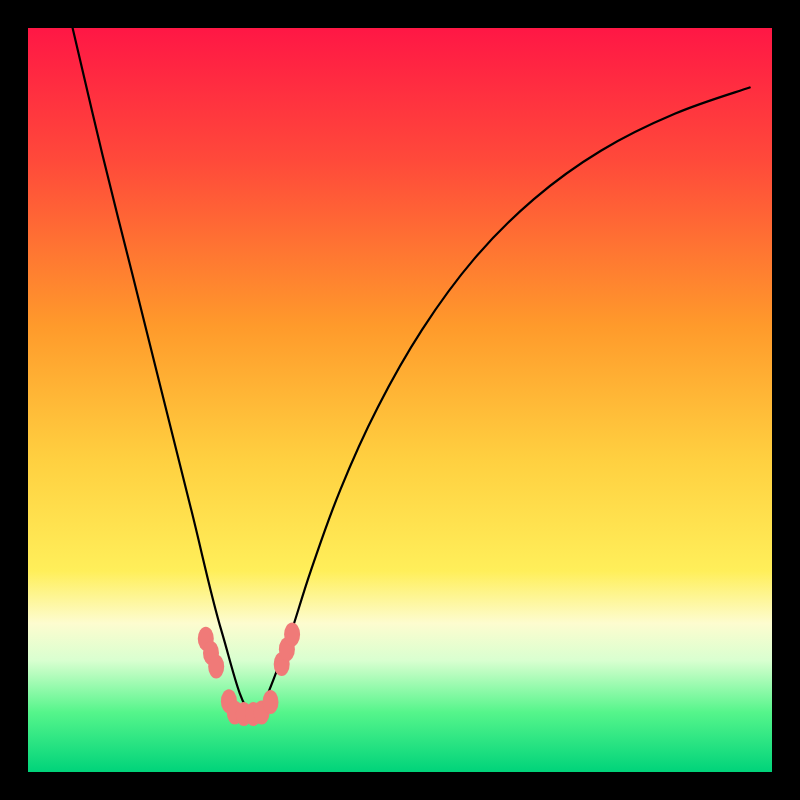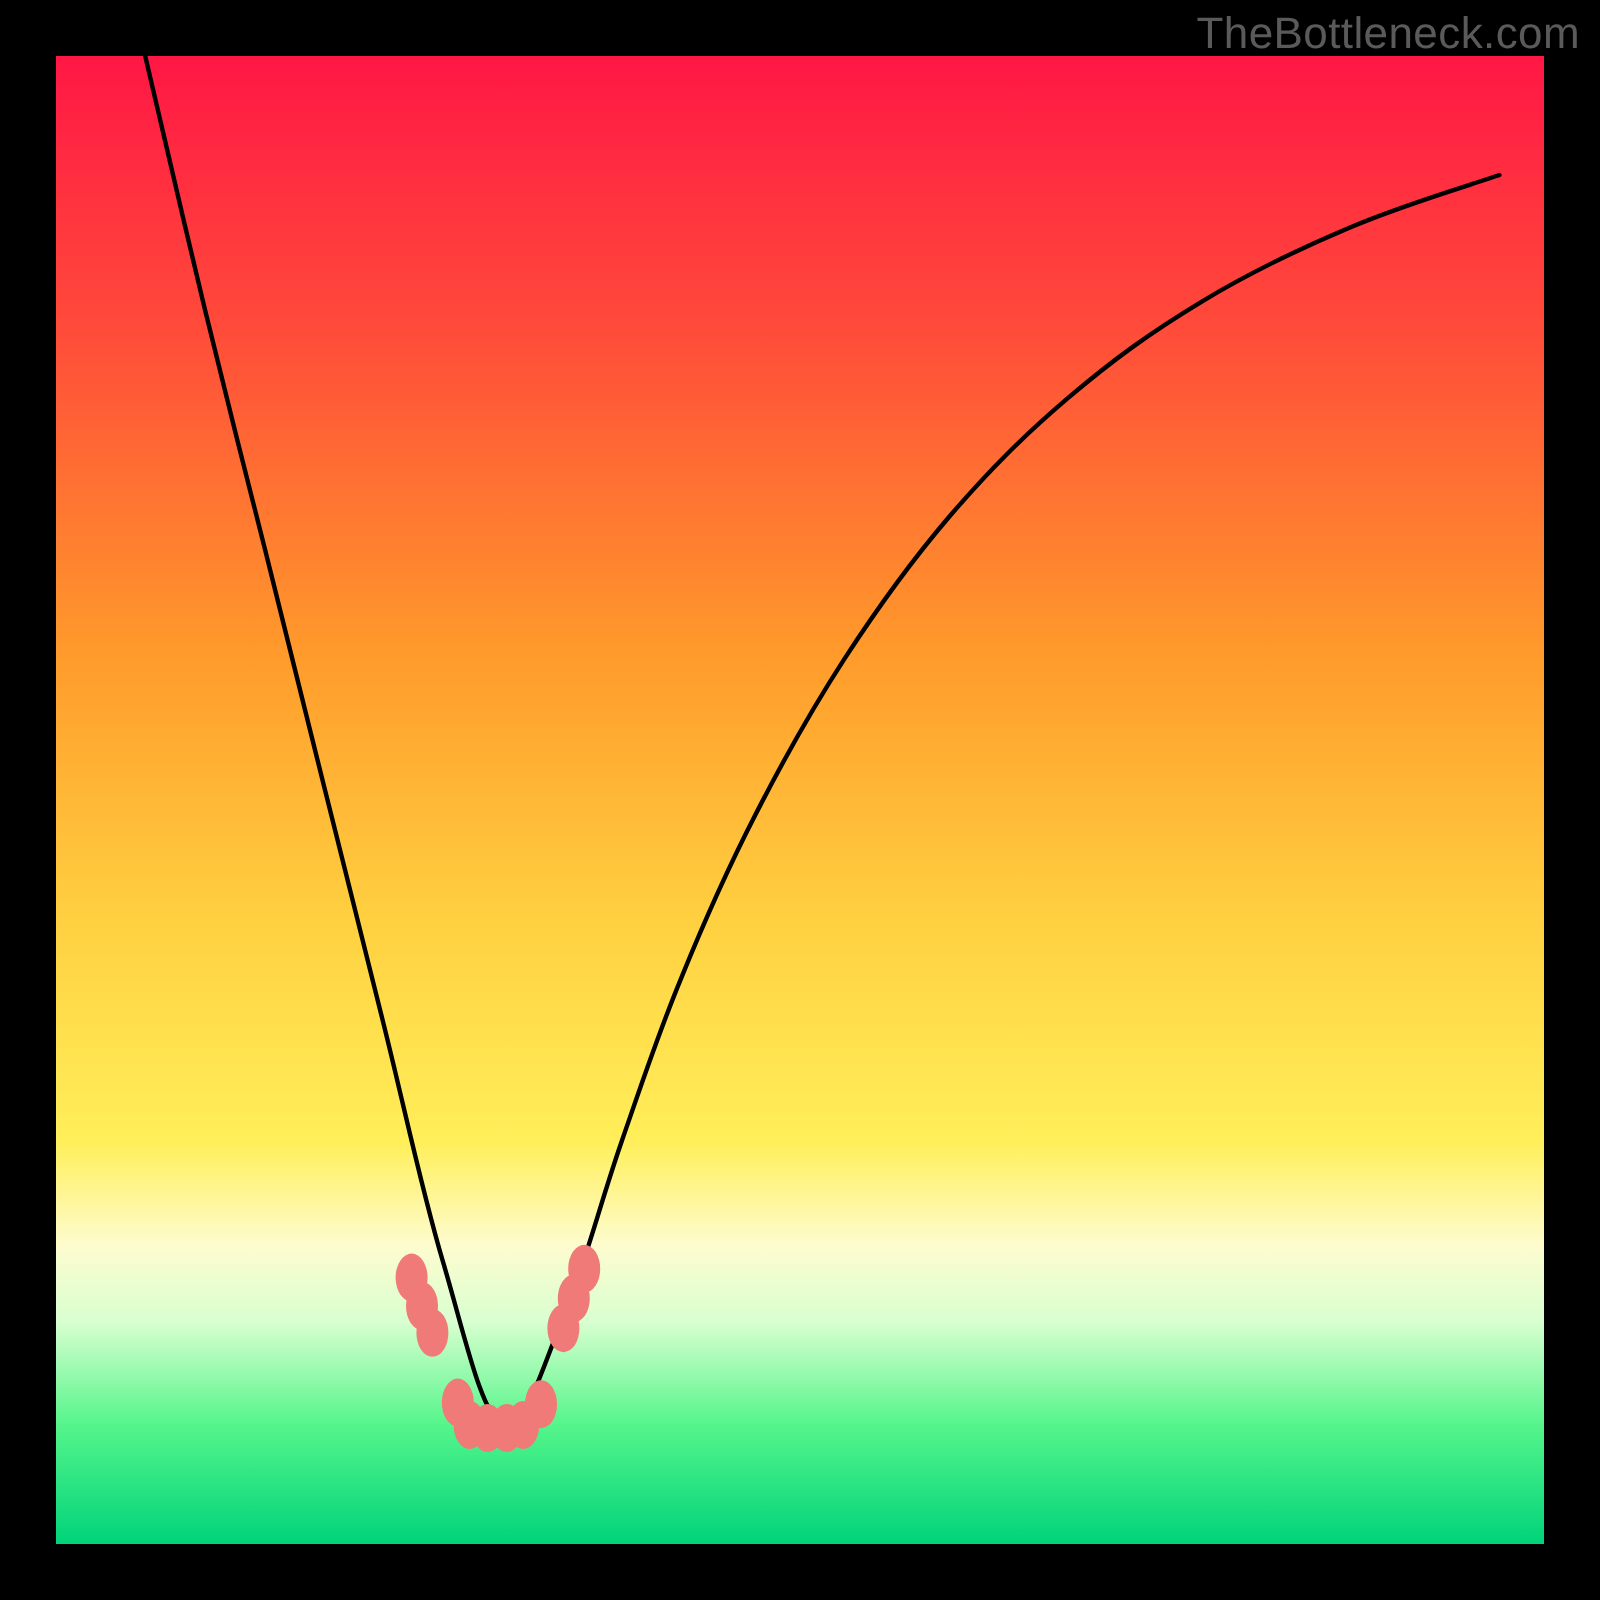--- a/index.html
+++ b/index.html
@@ -60,15 +60,14 @@
           <ellipse cx="242.5" cy="674.1" rx="8" ry="12" fill="#f07a78"></ellipse>
         </g>
         <g>
           <ellipse cx="253.7" cy="636.1" rx="8" ry="12" fill="#f07a78"></ellipse>
           <ellipse cx="258.9" cy="621.2" rx="8" ry="12" fill="#f07a78"></ellipse>
           <ellipse cx="264.1" cy="606.4" rx="8" ry="12" fill="#f07a78"></ellipse>
         </g>
       </svg>
   </div>
 
-  <div class="watermark">TheBottleneck.com</div>
 
 </div>
 
 </body></html>

